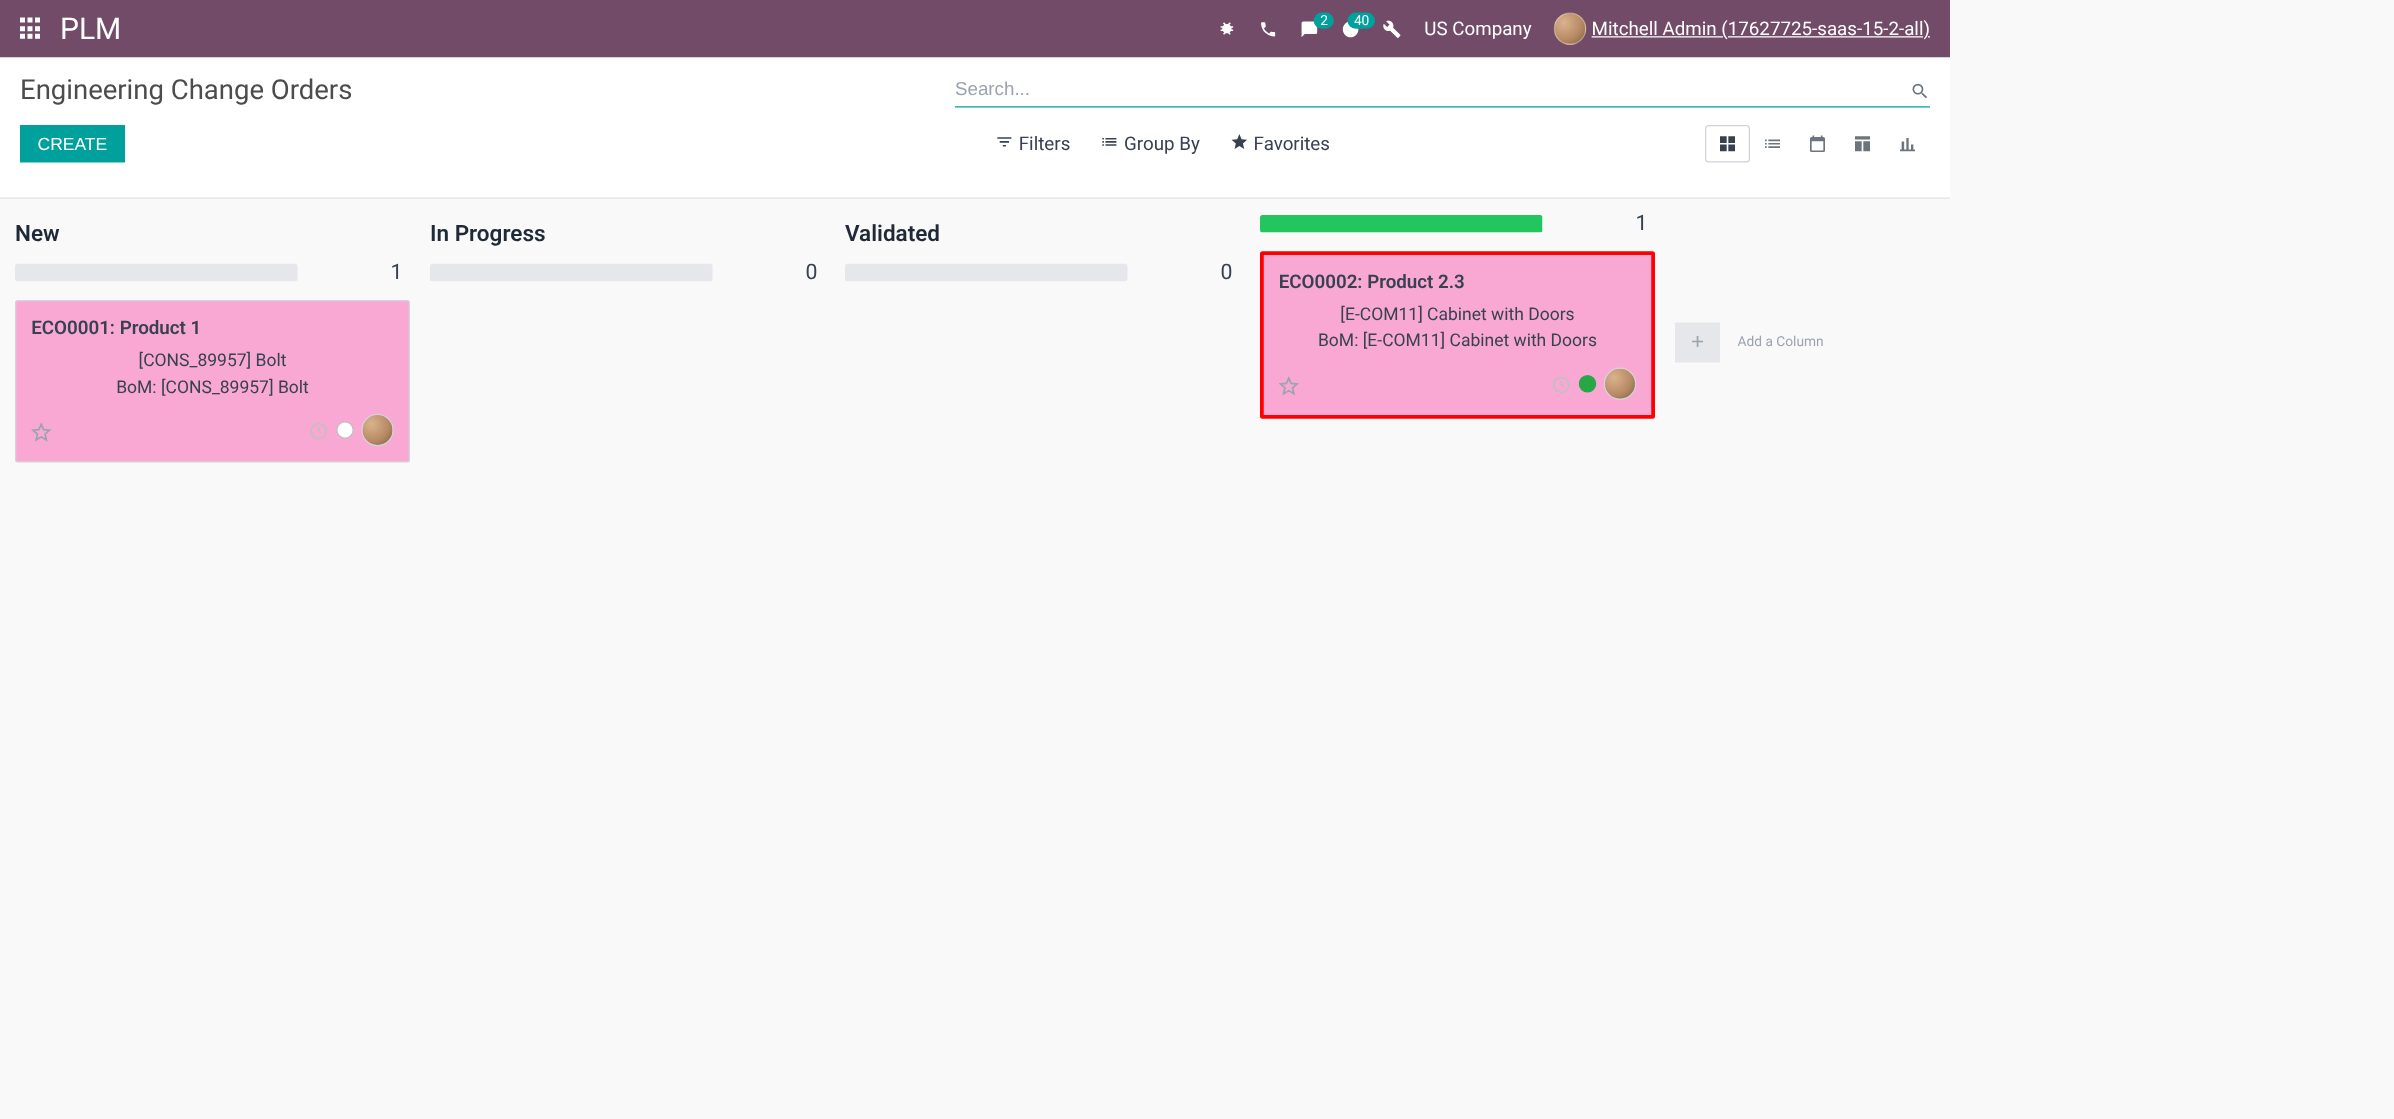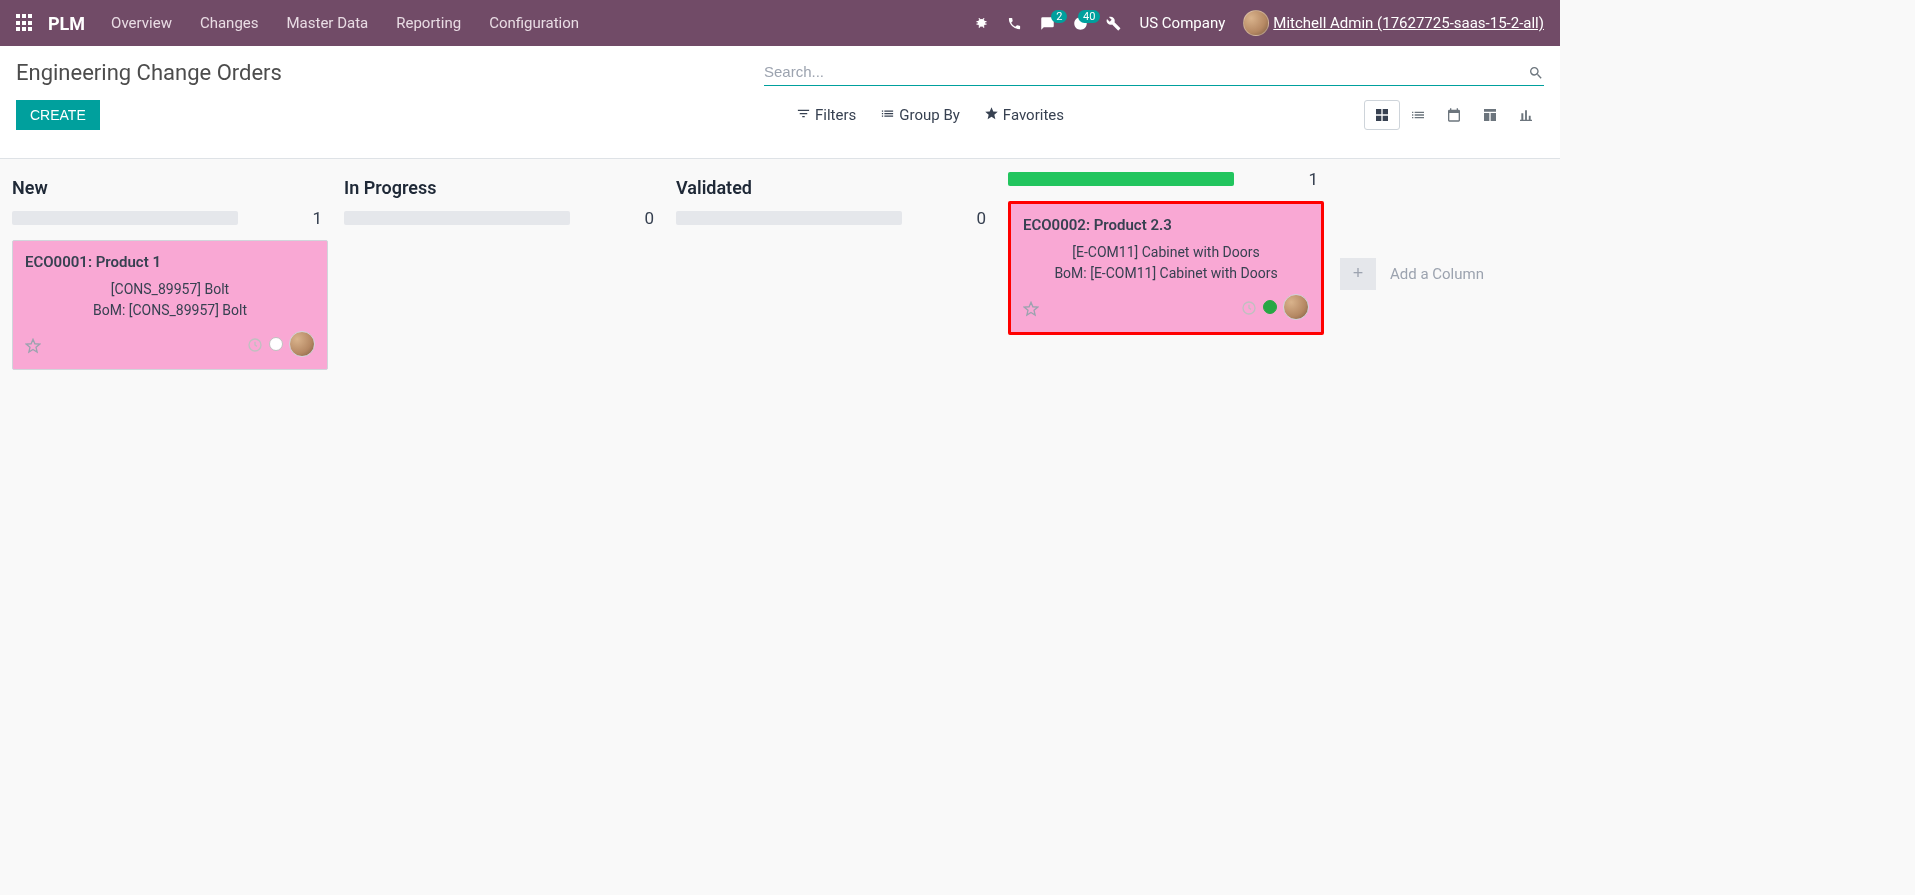--- a/index.html
+++ b/index.html
@@ -19,21 +19,21 @@
   padding: 0 16px;
   color: #fff;
 }
 .apps-icon {
   width: 18px; height: 18px;
   display: inline-flex; flex-wrap: wrap;
   gap: 2px;
   margin-right: 14px;
 }
 .apps-icon span { width: 4px; height: 4px; background: #fff; }
-.brand { font-size: 18px; font-weight: 700; margin-right: 26px; }
+.brand { font-size: 24px; font-weight: 400; }
 .nav-menu { display: flex; gap: 28px; font-size: 15px; }
 .nav-menu a { color: #e9dce4; cursor: pointer; }
 .nav-right { margin-left: auto; display: flex; align-items: center; gap: 18px; }
 .nav-icon { color: #fff; font-size: 15px; cursor: pointer; position: relative; display:inline-flex; align-items:center;}
 .badge {
   position: absolute; top: -6px; right: -12px;
   background: #00A09D; color: #fff;
   border-radius: 10px; font-size: 11px;
   padding: 1px 5px; line-height: 1;
 }
@@ -129,46 +129,39 @@
 .add-column {
   width: 200px; padding: 10px 8px;
   display: flex; align-items: center; gap: 14px;
 }
 .add-col-btn {
   width: 36px; height: 32px;
   background: #e5e7eb; border: none;
   display: flex; align-items: center; justify-content: center;
   color: #9ca3af; font-size: 18px; cursor:pointer;
 }
-.add-col-text { color: #9ca3af; font-size: 15px; cursor:pointer;}
+.add-col-text { color: #9ca3af; font-size: 11px; cursor:pointer;}
 svg.icon { width: 1em; height: 1em; fill: currentColor; vertical-align: middle; }
 </style>
 </head>
 <body>
 
 <div class="topnav">
   <span class="apps-icon">
     <span></span>
       <span></span>
       <span></span>
     <span></span>
       <span></span>
       <span></span>
     <span></span>
       <span></span>
       <span></span>
   </span>
   <span class="brand">PLM</span>
-  <div class="nav-menu">
-    <a>Overview</a>
-    <a>Changes</a>
-    <a>Master Data</a>
-    <a>Reporting</a>
-    <a>Configuration</a>
-  </div>
   <div class="nav-right">
     <span class="nav-icon">
       <svg class="icon" viewBox="0 0 24 24">
           <path d="M20 8h-2.81a5.985 5.985 0 00-1.82-1.96l1.63-1.63-1.41-1.41-2.17 2.17a6.002 6.002 0 00-2.84 0L8.41 3l-1.41 1.41 1.62 1.63A5.985 5.985 0 006.81 8H4v2h2.09a6.04 6.04 0 000 2H4v2h2.81a5.985 5.985 0 001.82 1.96l-1.63 1.63 1.41 1.41 2.17-2.17c.46.11.93.17 1.42.17s.96-.06 1.42-.17l2.17 2.17 1.41-1.41-1.63-1.63A5.985 5.985 0 0017.19 14H20v-2h-2.09a6.04 6.04 0 000-2H20V8z"></path>
         </svg>
     </span>
     <span class="nav-icon">
       <svg class="icon" viewBox="0 0 24 24">
           <path d="M6.62 10.79a15.05 15.05 0 006.59 6.59l2.2-2.2a1 1 0 011.02-.24 11.36 11.36 0 003.56.57 1 1 0 011 1V20a1 1 0 01-1 1A17 17 0 013 4a1 1 0 011-1h3.49a1 1 0 011 1 11.36 11.36 0 00.57 3.56 1 1 0 01-.24 1.02l-2.2 2.21z"></path>
         </svg>

